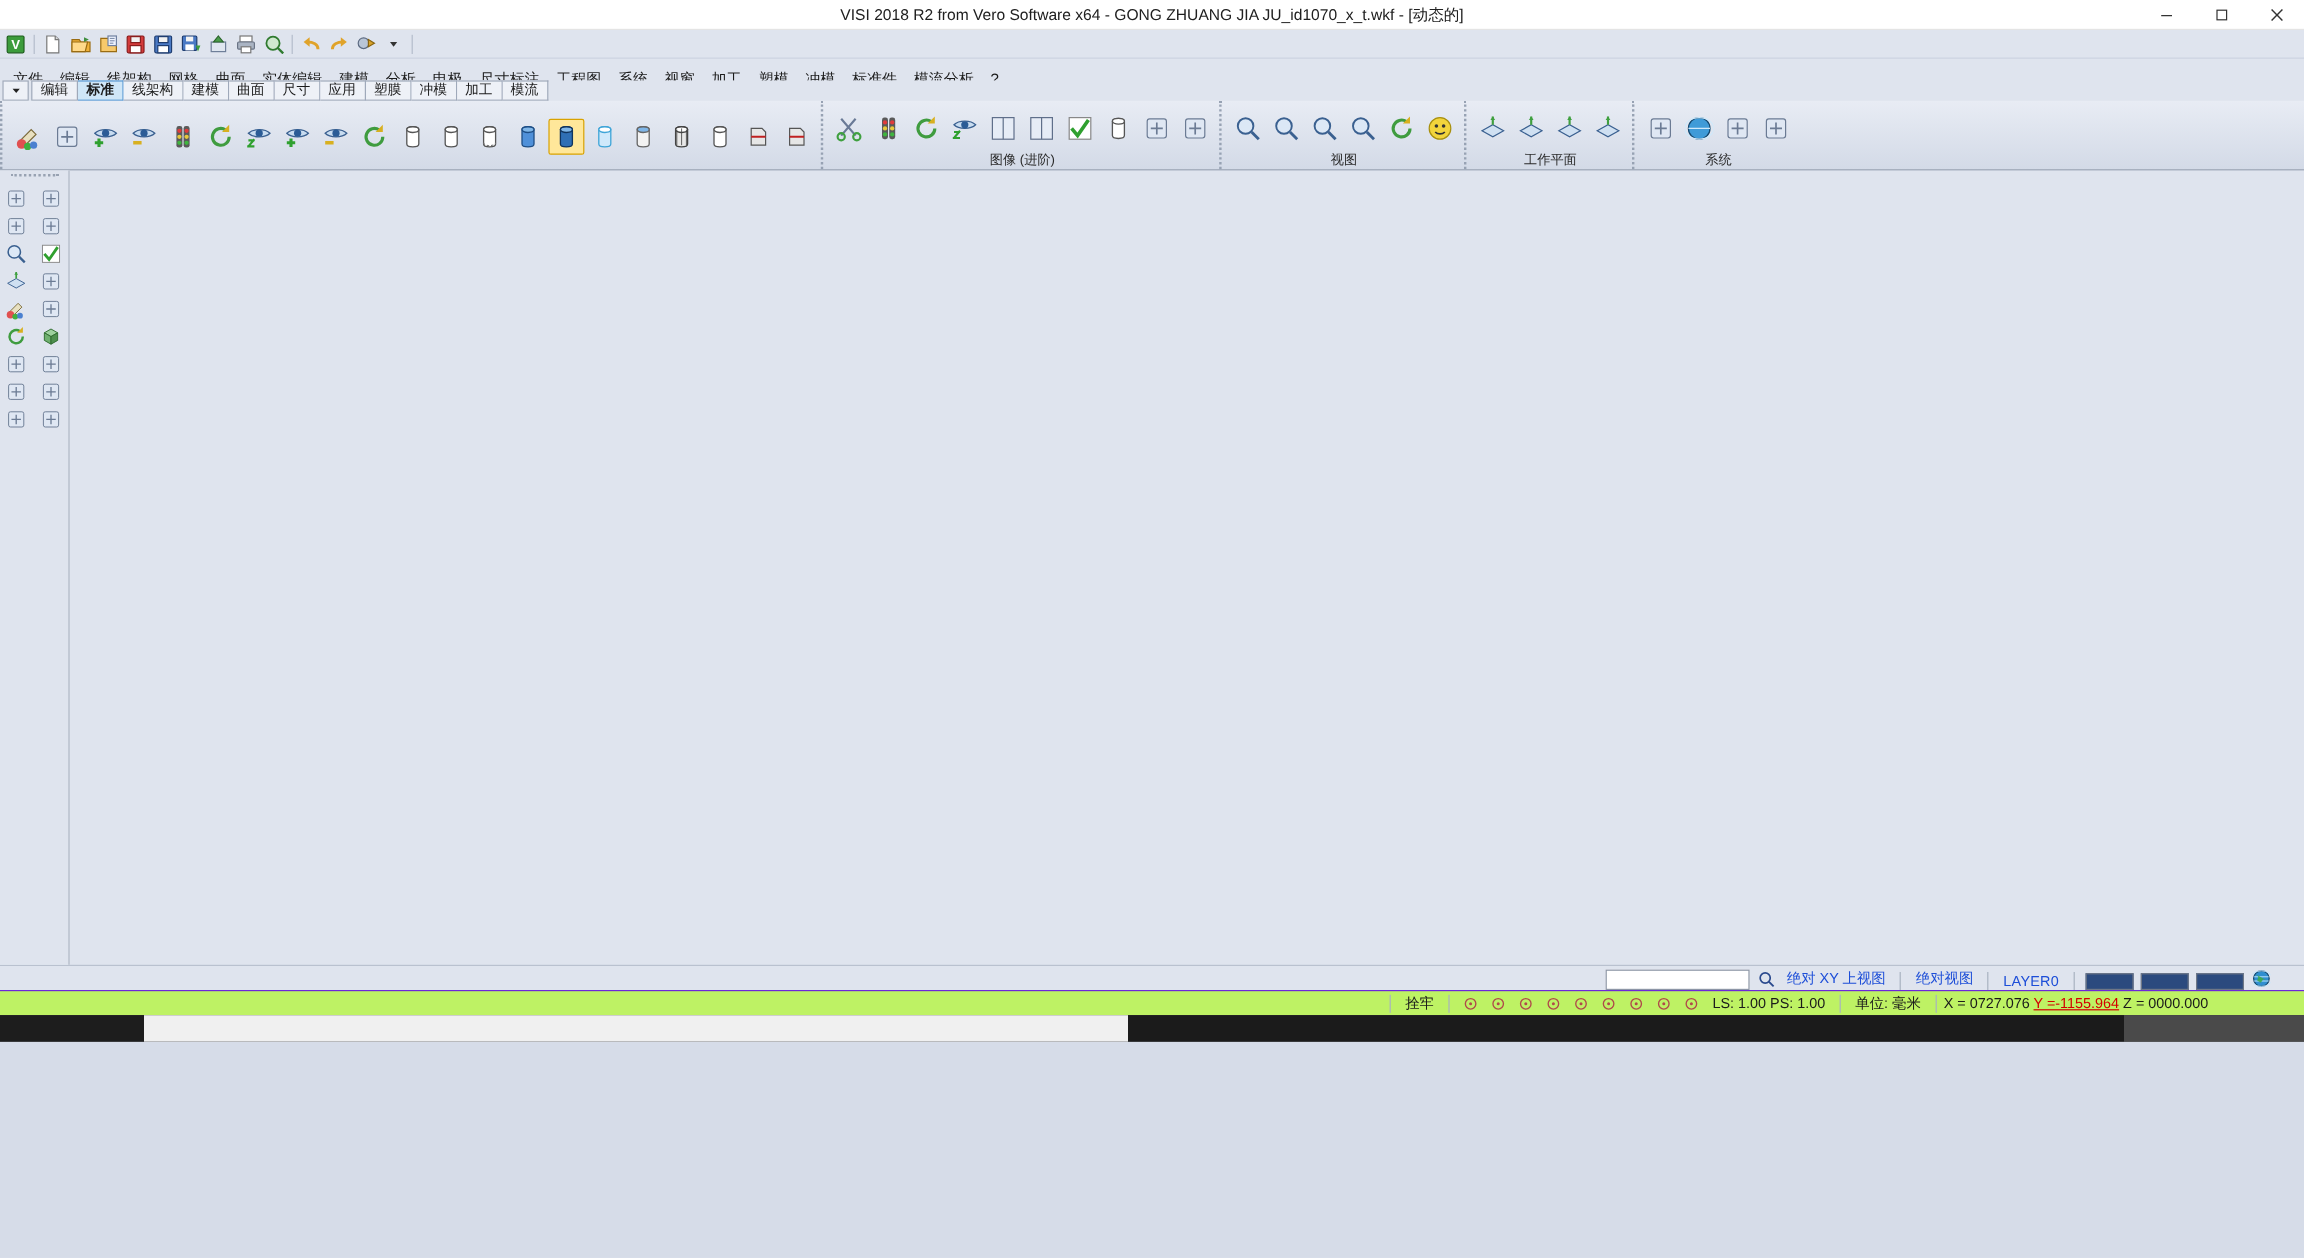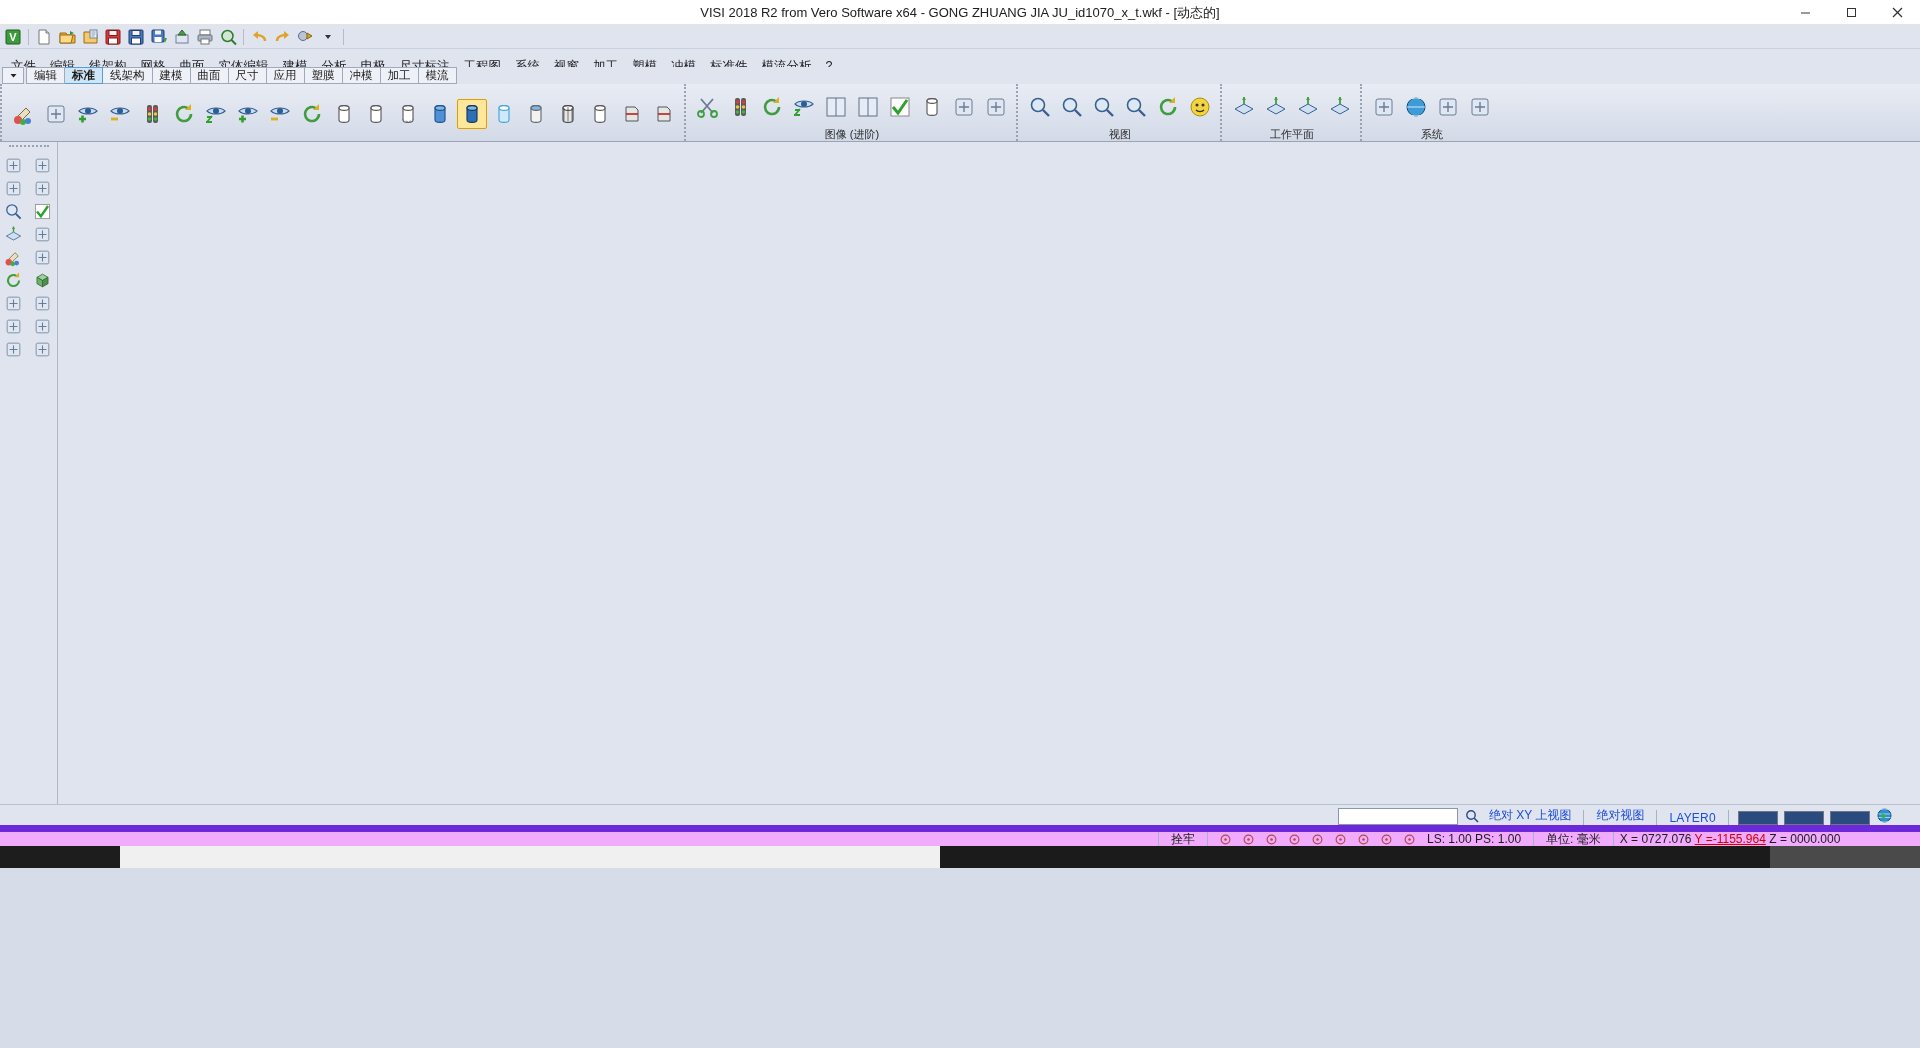--- a/index.html
+++ b/index.html
@@ -173,23 +173,23 @@
   .statusrow1 {
     height: 21px; flex: 0 0 21px;
     background: #dfe4ee;
     display: flex; align-items: flex-end;
     border-top: 1px solid #b9c1cf;
     font-size: 12px; color: #1d4ed8;
     padding-left: 18px;
   }
   .statusrow2 {
     height: 21px; flex: 0 0 21px;
-    background: #f0abfc;
+    background: #bef264;
     display: flex; align-items: center;
-    border-top: 7px solid #6d28d9;
+    border-top: 1px solid #6d28d9;
     font-size: 12px; color: #1b1b1b;
     padding-left: 2px;
   }
   .cmdline {
     flex: 1; height: 17px; margin: 0 2px;
     background: #ffffff; border: 1px solid #8d96a6;
     display:flex; align-items:center; padding: 0 4px;
     font-size: 12px; color: #333;
   }
   .sb-sep { width: 1px; height: 15px; background: #a9b2c0; margin: 0 6px; }

